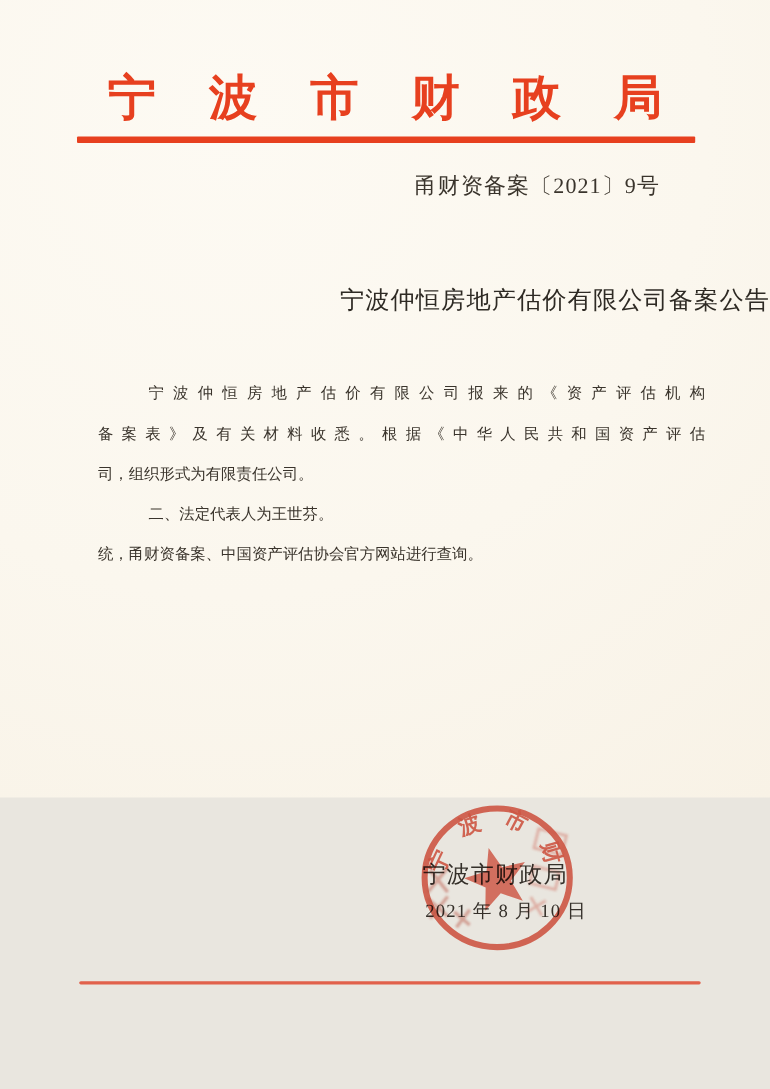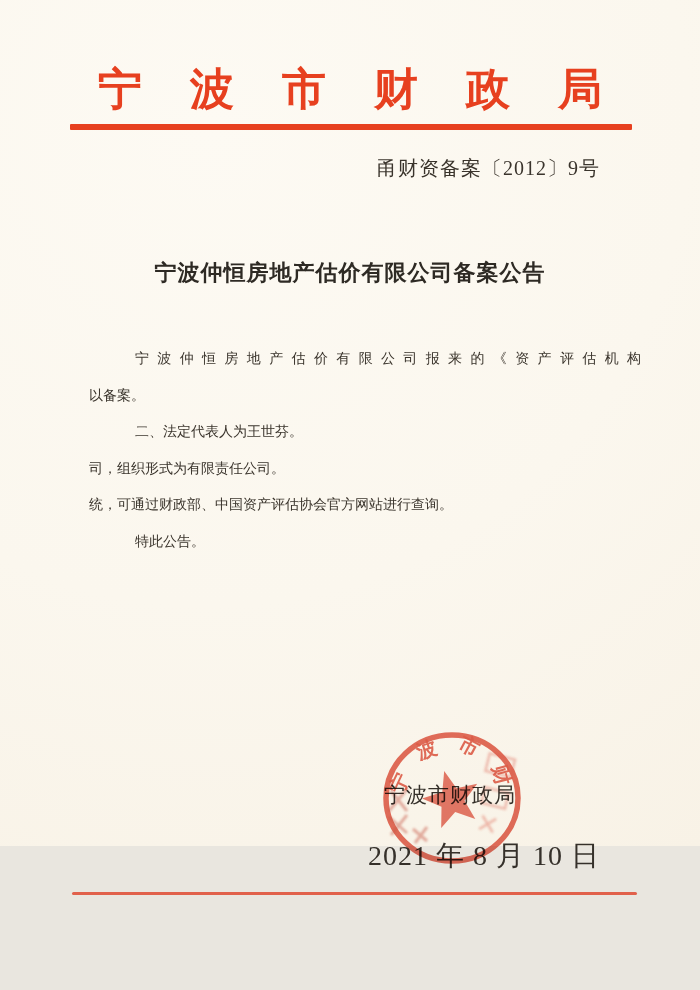--- a/index.html
+++ b/index.html
@@ -1,61 +1,61 @@
 <!DOCTYPE html>
 <html><head>
 <meta charset="utf-8">
 <style>
   html,body{margin:0;padding:0;}
   body{width:700px;height:990px;overflow:hidden;background:#e9e6df;}
   .page{
-    position:relative;width:700px;height:846px;
+    position:relative;width:700px;height:725px;
     background:radial-gradient(circle at 30% 15%, #fdfaf3 0%, #fbf7ee 55%, #f8f2e6 100%);
     font-family:"Liberation Serif","DejaVu Serif",serif;
     color:#38322a;
   }
   .agency{
     position:absolute;top:66px;left:0;width:700px;text-align:center;
     color:#e7401f;font-weight:bold;font-size:44px;line-height:1.1;
     white-space:nowrap;
   }
   .agency span{display:inline-block;letter-spacing:48px;margin-right:-48px;}
   .red-divider{
     position:absolute;top:124px;left:70px;width:562px;height:6px;
     background:#e7401f;border-radius:1px;
   }
   .doc-number{
     position:absolute;top:155px;right:100px;
     font-size:20px;letter-spacing:1px;color:#3a342c;
   }
   .notice-title{
     position:absolute;top:258px;left:0;width:700px;margin:0;
-    text-align:center;font-size:22px;font-weight:bold;color:#2e2a24;
+    text-align:right;font-size:22px;font-weight:normal;color:#2e2a24;
     letter-spacing:1px;
   }
   .body-text{
     position:absolute;top:341px;left:89px;width:552px;
     font-size:14px;color:#3a342c;
   }
   .ln{
     line-height:36.5px;height:36.5px;
     text-align:justify;text-align-last:justify;
     -moz-text-align-last:justify;
     text-justify:inter-character;
     white-space:normal;overflow:visible;
   }
   .ln.first{padding-left:46px;}
   .ln.end{text-align-last:left;-moz-text-align-last:left;}
   .signature{
     position:absolute;top:781px;left:450px;transform:translateX(-50%);
     font-size:21px;letter-spacing:1px;color:#35302a;white-space:nowrap;
   }
   .sign-date{
-    position:absolute;top:817px;left:484px;transform:translateX(-50%);
-    font-size:28px;letter-spacing:1px;color:#35302a;white-space:nowrap;margin-top:20px;
+    position:absolute;top:817px;left:460px;transform:translateX(-50%);
+    font-size:17px;letter-spacing:1px;color:#35302a;white-space:nowrap;
   }
   .seal{
     position:absolute;left:379px;top:729px;width:146px;height:138px;
     mix-blend-mode:multiply;opacity:0.85;pointer-events:none;
   }
   .footer-line{
     position:absolute;top:892px;left:72px;width:565px;height:3px;
     background:#e0523b;opacity:0.9;border-radius:2px;
   }
 </style>
@@ -63,31 +63,30 @@
 <body>
 
 <div class="page">
 
   <div class="agency">
     <span>宁波市财政局</span>
   </div>
 
   <div class="red-divider"></div>
 
-  <div class="doc-number">甬财资备案〔2012〕9号</div>
+  <div class="doc-number">甬财资备案〔2021〕9号</div>
 
   <h1 class="notice-title">宁波仲恒房地产估价有限公司备案公告</h1>
 
   <div class="body-text">
     <div class="ln first">宁波仲恒房地产估价有限公司报来的《资产评估机构</div>
-    <div class="ln end">以备案。</div>
+    <div class="ln">备案表》及有关材料收悉。根据《中华人民共和国资产评估</div>
+    <div class="ln end">司，组织形式为有限责任公司。</div>
     <div class="ln first end">二、法定代表人为王世芬。</div>
-    <div class="ln end">司，组织形式为有限责任公司。</div>
-    <div class="ln end">统，可通过财政部、中国资产评估协会官方网站进行查询。</div>
-    <div class="ln first end">特此公告。</div>
+    <div class="ln end">统，甬财资备案、中国资产评估协会官方网站进行查询。</div>
   </div>
 
   <div class="signature">宁波市财政局</div>
   <div class="sign-date">2021 年 8 月 10 日</div>
 
   <svg class="seal" viewBox="0 0 146 138" aria-hidden="true">
     <defs>
       <filter id="blur1" x="-20%" y="-20%" width="140%" height="140%">
         <feGaussianBlur stdDeviation="0.9"></feGaussianBlur>
       </filter>

